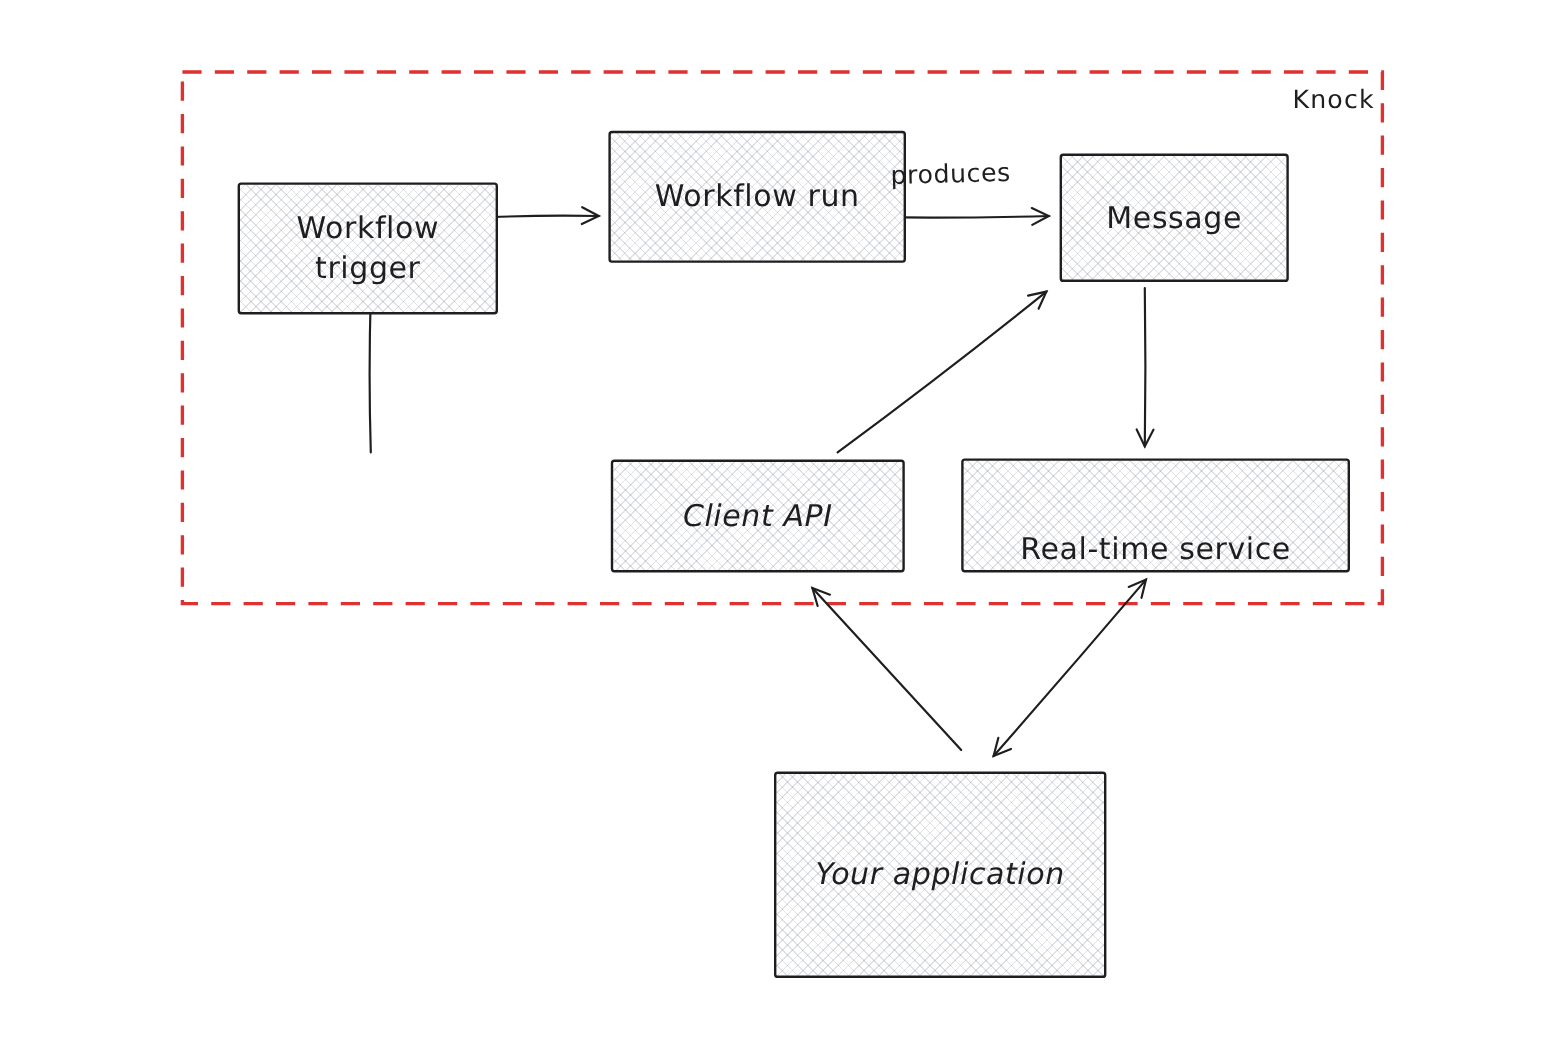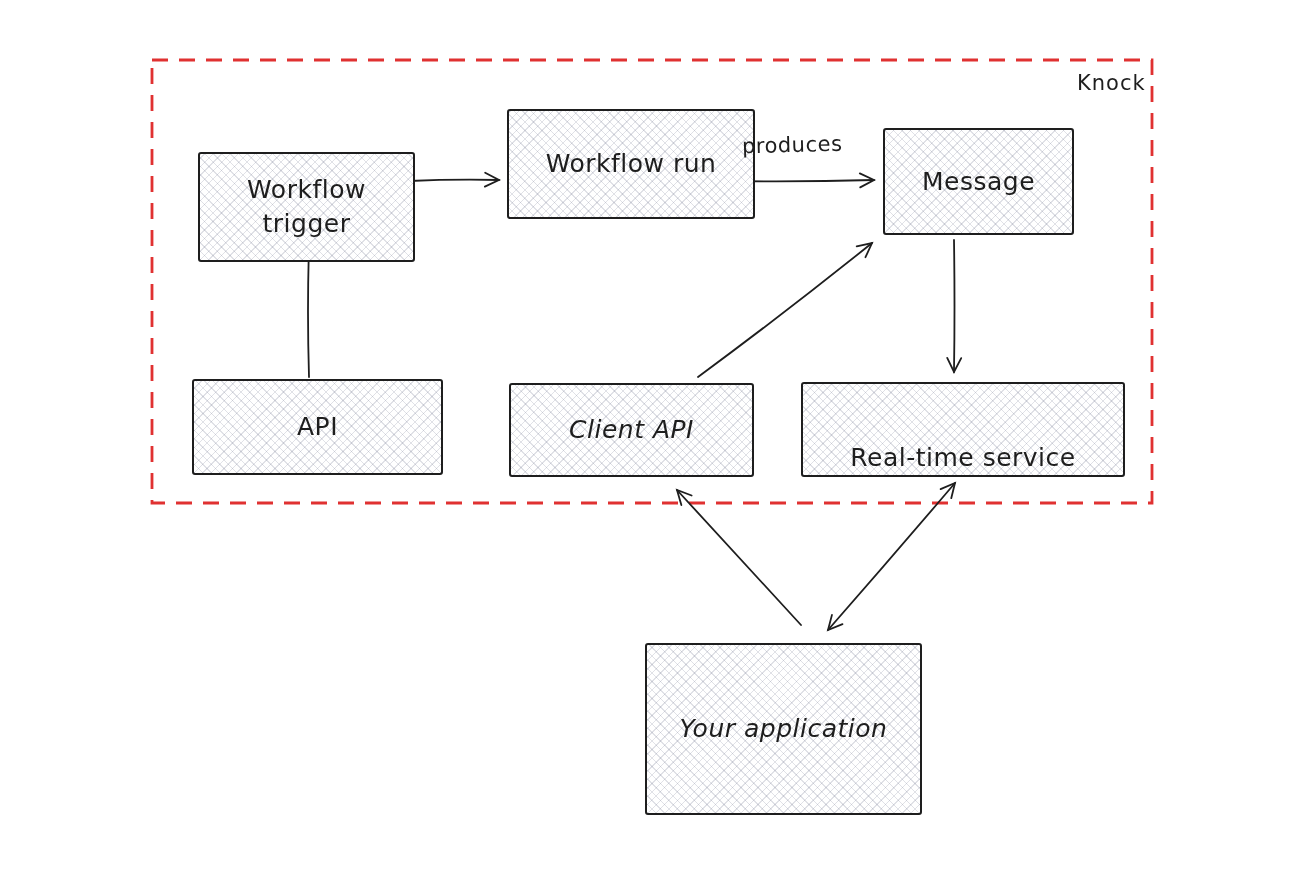--- a/index.html
+++ b/index.html
@@ -118,23 +118,20 @@
   </div>
 
   <div class="node" id="node-workflow-run">
     <span class="node-label">Workflow run</span>
   </div>
 
   <div class="node" id="node-message">
     <span class="node-label">Message</span>
   </div>
 
-  <div class="node" id="node-api">
-    <span class="node-label">API</span>
-  </div>
 
   <div class="node" id="node-client-api">
     <span class="node-label">Client API</span>
   </div>
 
   <div class="node" id="node-realtime-service">
     <span class="node-label">Real-time service</span>
   </div>
 
   <div class="node" id="node-your-application">

